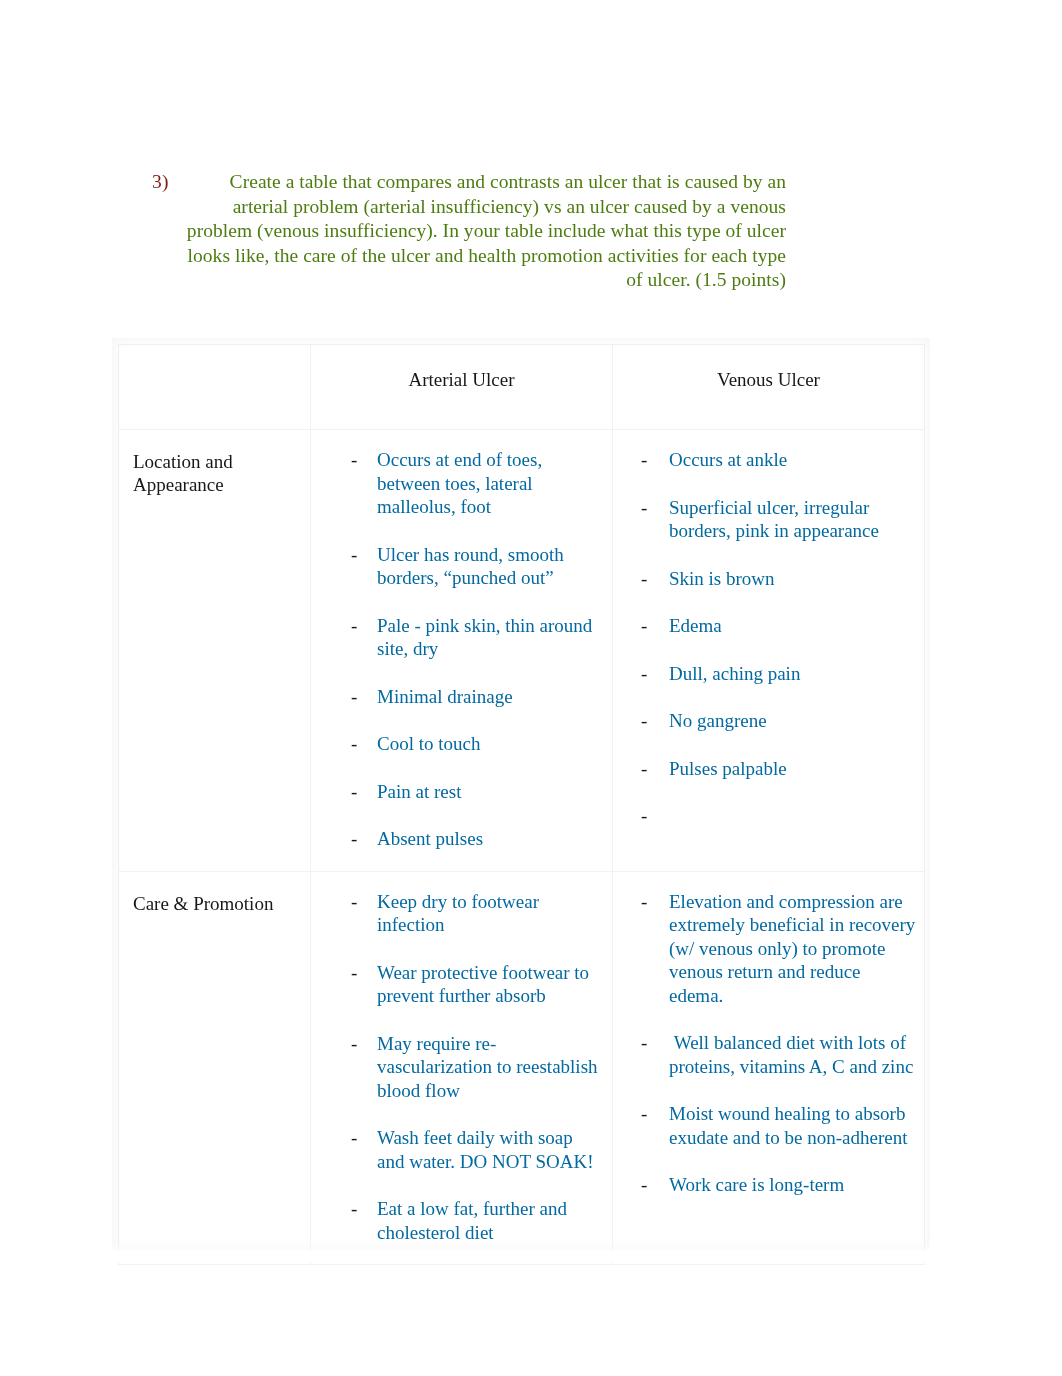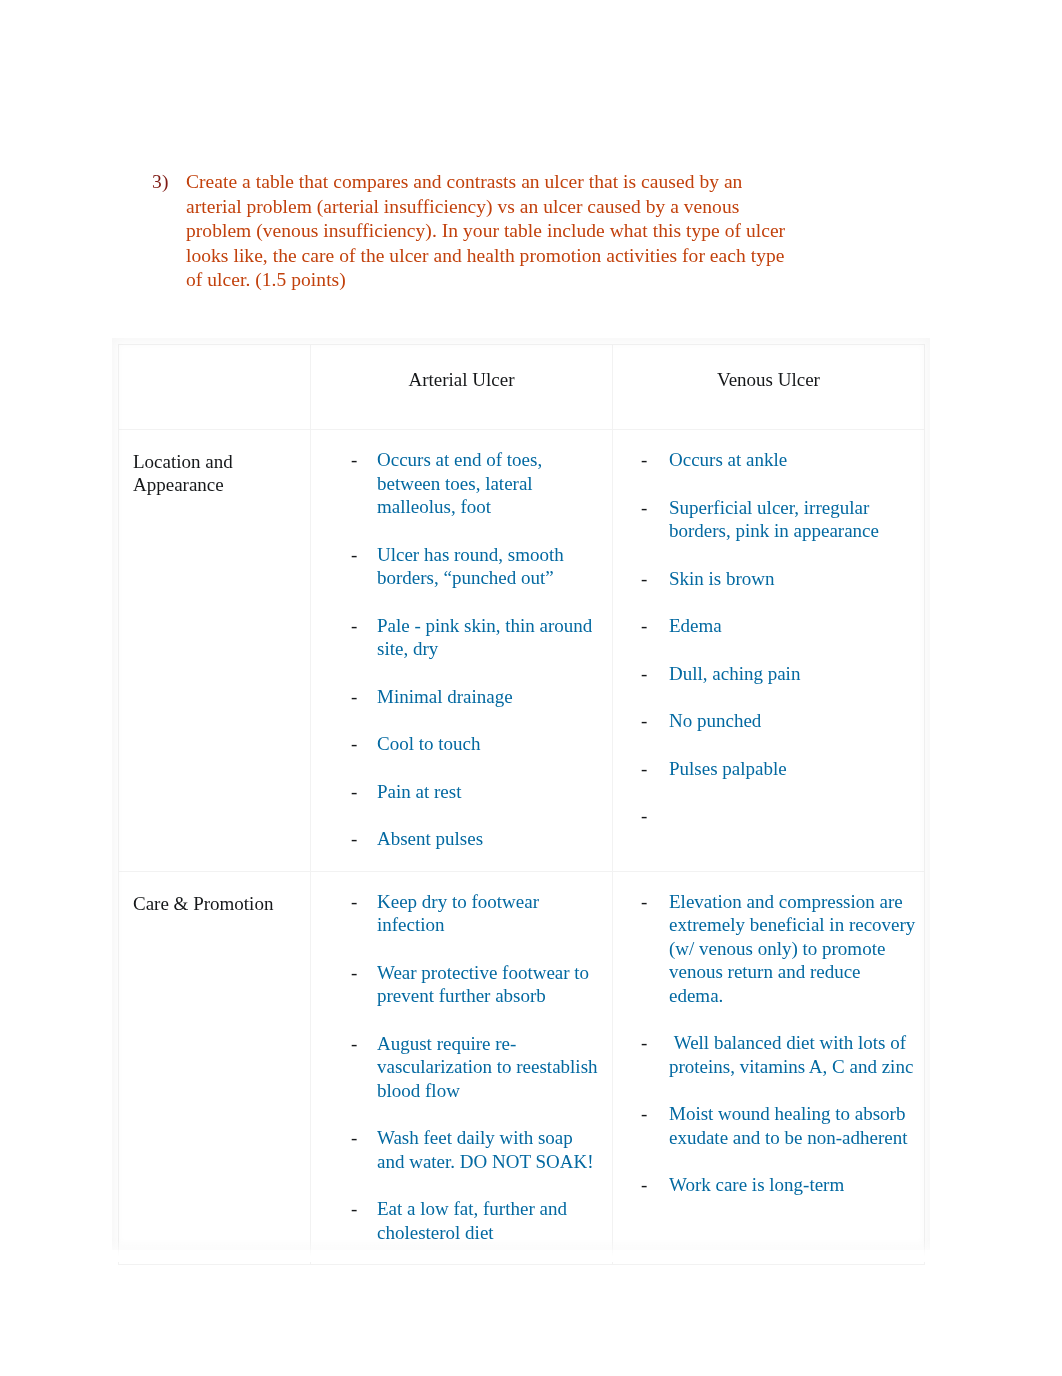--- a/index.html
+++ b/index.html
@@ -27,25 +27,26 @@
   }
   .q-number {
     color: #7f1b14;
     font-size: 19.5px;
     line-height: 24.6px;
     width: 34px;
     flex: 0 0 34px;
     letter-spacing: 0.2px;
   }
   .q-text {
-    color: #c2410c;
+    color: #4d7c0f;
     font-size: 19.5px;
     line-height: 24.6px;
     width: 600px;
     letter-spacing: 0.05px;
+    text-align: right;
   }
 
   
   .table-wrap {
     position: absolute;
     left: 0;
     top: 0;
     width: 1062px;
     height: 1376px;
     overflow: hidden;
@@ -177,36 +178,36 @@
             <li>Absent pulses</li>
           </ul>
         </td>
         <td>
           <ul class="dashes ven">
             <li>Occurs at ankle</li>
             <li>Superficial ulcer, irregular borders, pink in appearance</li>
             <li>Skin is brown</li>
             <li>Edema</li>
             <li>Dull, aching pain</li>
-            <li>No punched</li>
+            <li>No gangrene</li>
             <li>Pulses palpable</li>
             <li></li>
           </ul>
         </td>
       </tr>
 
       <tr>
         <td class="rowlabel">
           <span>Care &amp; Promotion</span>
         </td>
         <td>
           <ul class="dashes art">
             <li>Keep dry to footwear infection</li>
             <li>Wear protective footwear to prevent further absorb</li>
-            <li>August require re-vascularization to reestablish blood flow</li>
+            <li>May require re-vascularization to reestablish blood flow</li>
             <li>Wash feet daily with soap and water. DO NOT SOAK!</li>
             <li>Eat a low fat, further and cholesterol diet</li>
           </ul>
         </td>
         <td>
           <ul class="dashes ven">
             <li>Elevation and compression are extremely beneficial in recovery (w/ venous only) to promote venous return and reduce edema.</li>
             <li> Well balanced diet with lots of proteins, vitamins A, C and zinc</li>
             <li>Moist wound healing to absorb exudate and to be non-adherent</li>
             <li>Work care is long-term</li>

